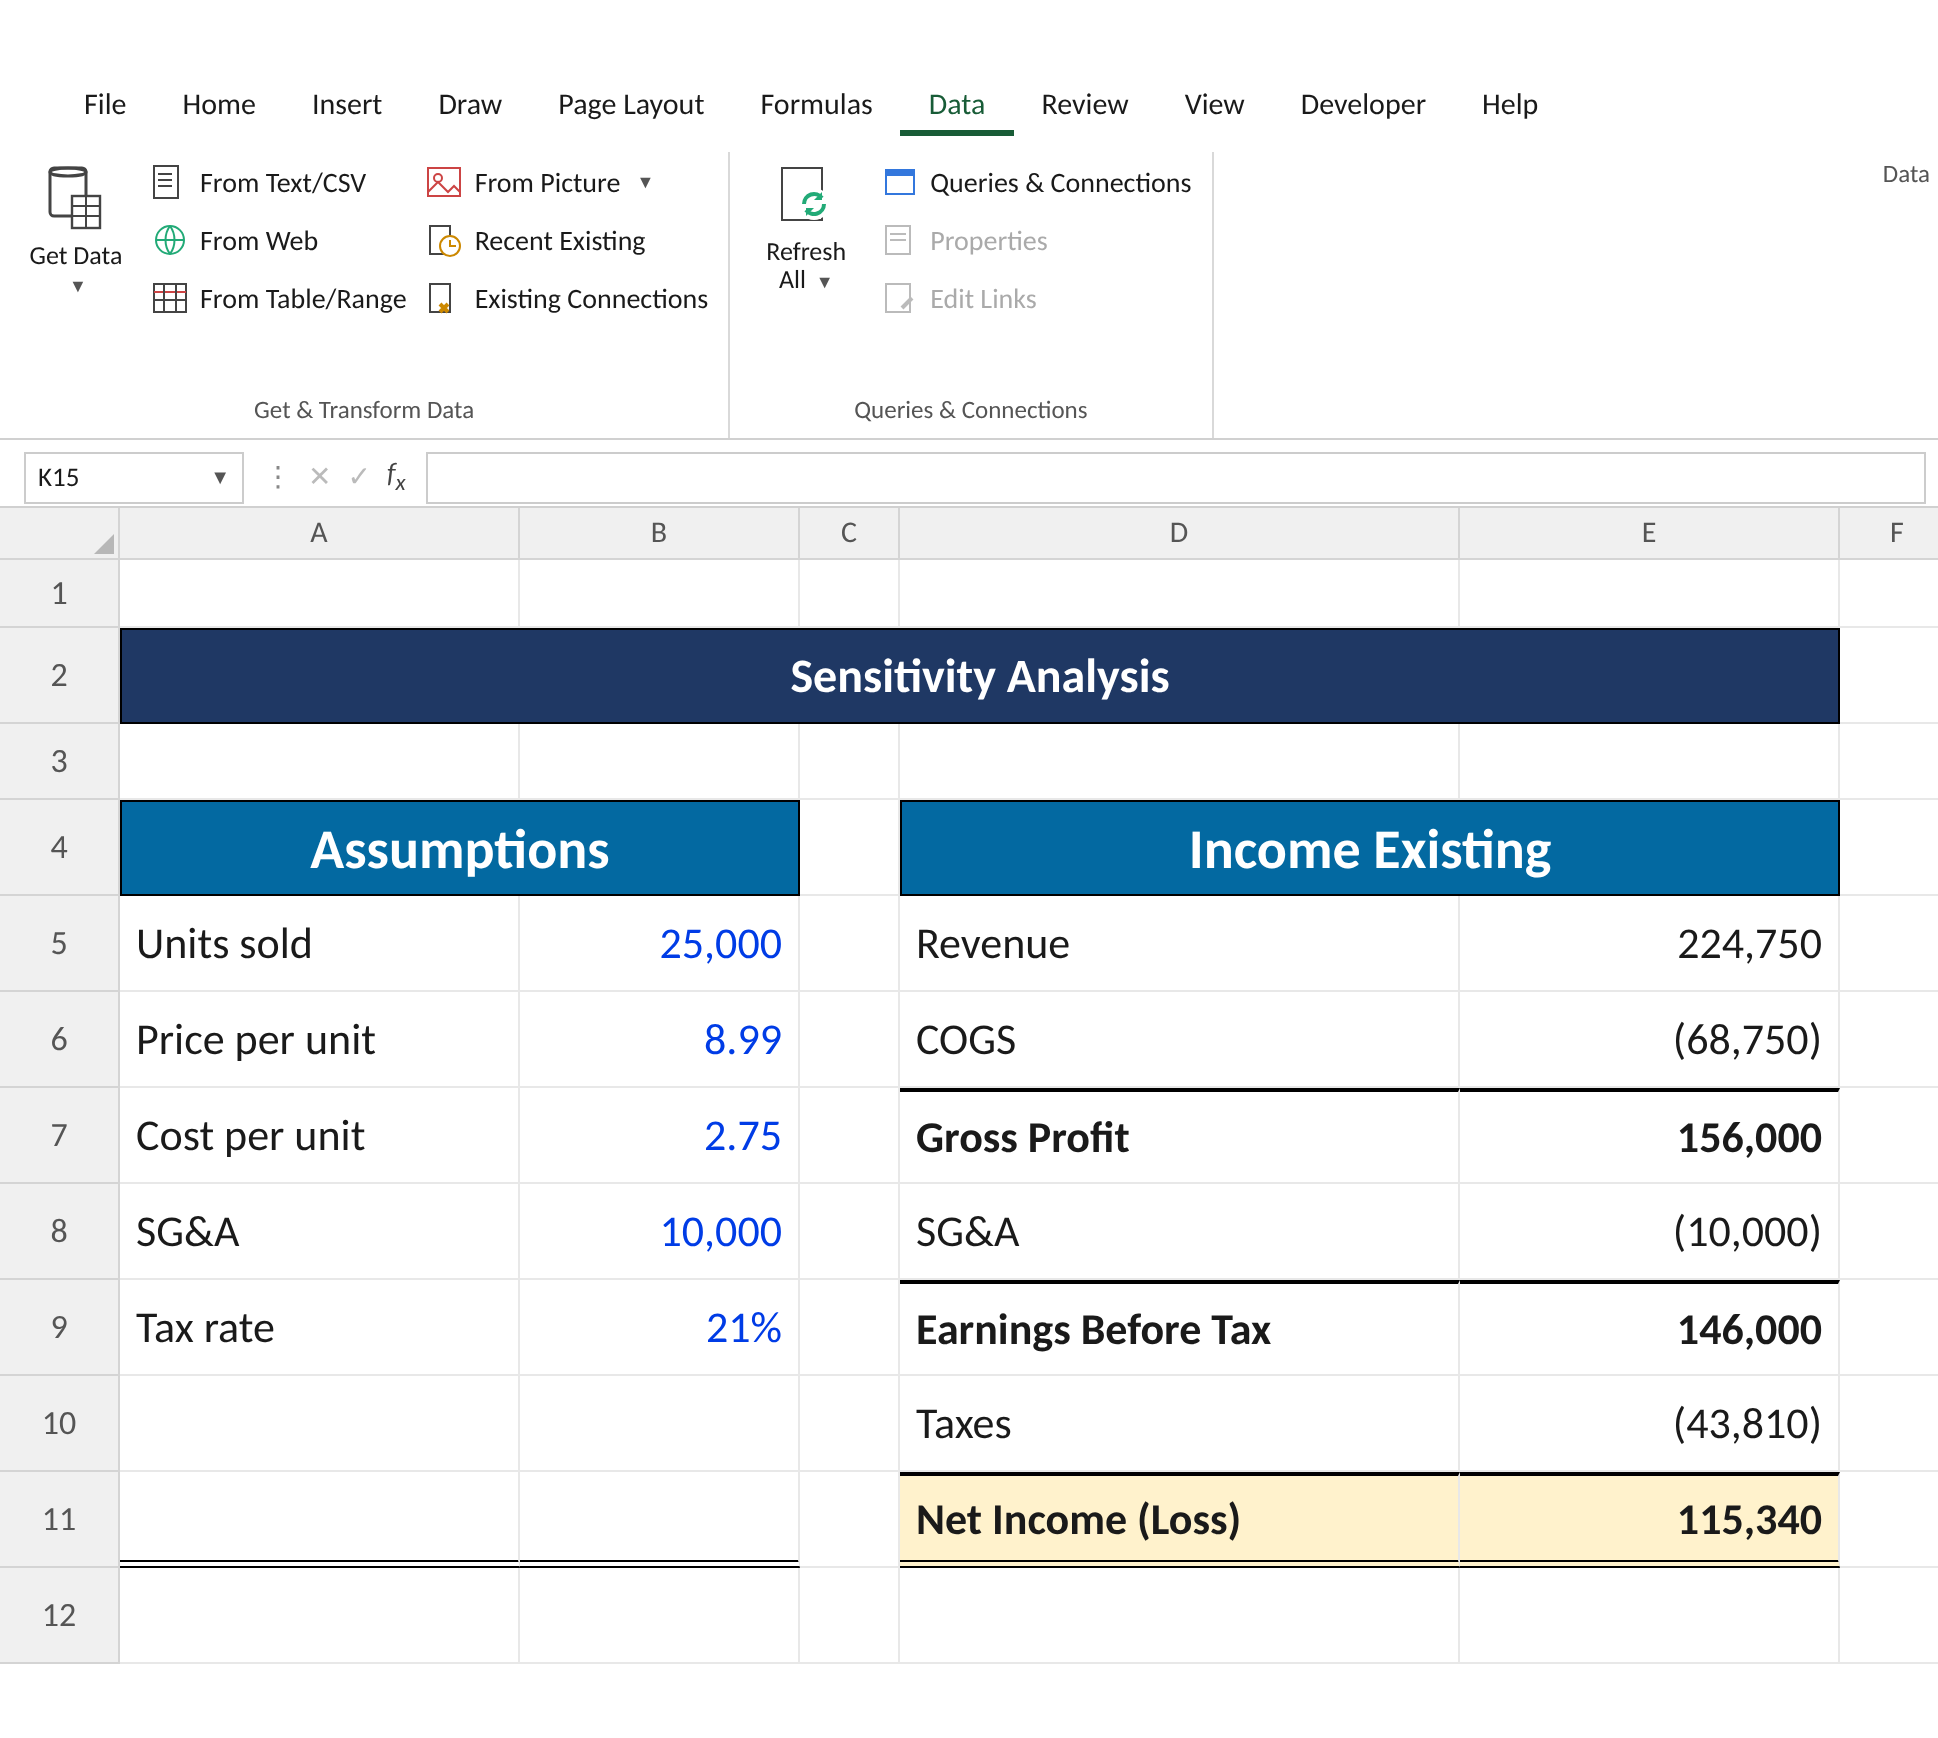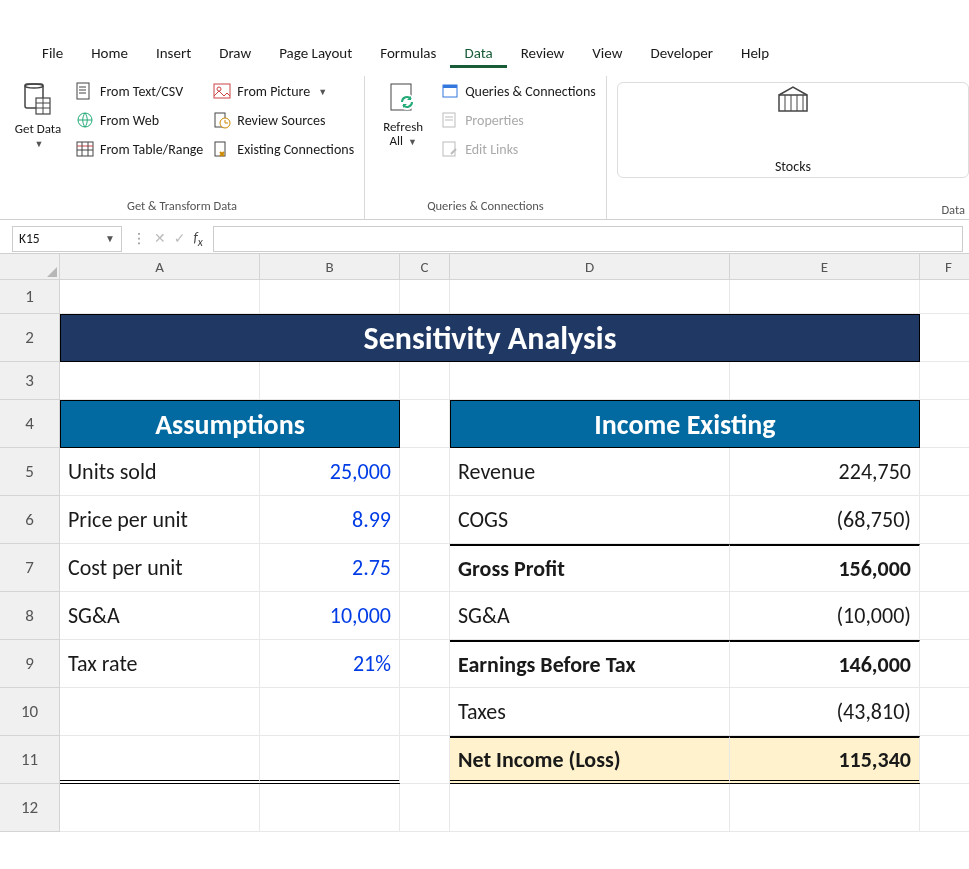--- a/index.html
+++ b/index.html
@@ -20,21 +20,21 @@
   .formula-bar-row { display:flex; align-items:center; height: 30px; border-bottom: 1px solid #d0d0d0; margin-top: 4px;}
   .name-box { width: 110px; border: 1px solid #ccc; height: 26px; display:flex; align-items:center; padding: 0 6px; margin-left: 12px; justify-content: space-between; font-size:13.5px;}
   .fx-controls { display:flex; align-items:center; gap: 8px; padding: 0 10px; color:#888;}
   .formula-bar { flex:1; border:1px solid #ccc; height:26px; margin-right: 6px;}
   .grid { display:grid; grid-template-columns: 60px 200px 140px 50px 280px 190px 58px; }
   .col-head { background:#f0f0f0; border-right:1px solid #d4d4d4; border-bottom:1px solid #d4d4d4; text-align:center; font-size:15px; color:#555; height:26px; line-height:26px; }
   .corner { background:#f0f0f0; border-right:1px solid #d4d4d4; border-bottom:1px solid #d4d4d4; position:relative; height:26px;}
   .corner::after{content:""; position:absolute; right:2px; bottom:2px; border-style:solid; border-width:0 0 10px 10px; border-color: transparent transparent #b7b7b7 transparent;}
   .row-head { background:#f0f0f0; border-right:1px solid #d4d4d4; border-bottom:1px solid #d4d4d4; text-align:center; font-size:17px; color:#555; display:flex; align-items:center; justify-content:center;}
   .cell { border-right:1px solid #e8e8e8; border-bottom:1px solid #e8e8e8; font-size:22px; display:flex; align-items:center; padding: 0 8px; font-family: Calibri, sans-serif; height:48px;}
-  .title-banner { background:#1f3864; color:#fff; font-weight:700; font-size:32px; justify-content:center; border: 1.5px solid #000;}
+  .title-banner { background:#1f3864; color:#fff; font-weight:700; font-size:24px; justify-content:center; border: 1.5px solid #000;}
   .section-head { background:#0369a1; color:#fff; font-weight:700; font-size:28px; justify-content:center; border: 1.5px solid #000;}
   .blue-val { color:#003ce6; text-align:right; justify-content:flex-end; }
   .num-right { justify-content:flex-end; }
   .bold { font-weight:700; }
   .topline { border-top: 2px solid #000 !important; }
   .net-row { background:#fff2cc; }
   .dbl-bottom { border-bottom: 4px double #000 !important; }
   svg { display:block; }
   .chev { font-size:10px; color:#555; }
   .chev-sm { font-size:9px; color:#555; margin-left:2px;}
@@ -107,21 +107,21 @@
             </svg>
           <span>From Picture</span>
             <span class="chev-sm">▼</span>
         </div>
         <div class="small-btn">
           <svg width="18" height="18" viewBox="0 0 18 18">
               <rect x="2" y="2" width="10" height="14" fill="none" stroke="#444"></rect>
               <circle cx="12" cy="12" r="5" fill="#fff" stroke="#c80"></circle>
               <path d="M12 9v3h3" fill="none" stroke="#c80"></path>
             </svg>
-          <span>Review Sources</span>
+          <span>Recent Existing</span>
         </div>
         <div class="small-btn">
           <svg width="18" height="18" viewBox="0 0 18 18">
               <rect x="2" y="2" width="10" height="14" fill="none" stroke="#444"></rect>
               <path d="M7 12l4 4M11 12l-4 4" stroke="#c80" stroke-width="2"></path>
             </svg>
           <span>Existing Connections</span>
         </div>
       </div>
     </div>
@@ -161,31 +161,20 @@
               <path d="M10 14l5-5" stroke="#bbb" stroke-width="2"></path>
             </svg>
           <span>Edit Links</span>
         </div>
       </div>
     </div>
     <div class="ribbon-group-label">Queries &amp; Connections</div>
   </div>
 
   <div style="display:flex; flex-direction:column; flex:1; justify-content:space-between;">
-    <div class="stocks-group" style="flex:1;">
-      <svg width="36" height="30" viewBox="0 0 36 30">
-          <rect x="4" y="10" width="28" height="16" fill="none" stroke="#444" stroke-width="1.5"></rect>
-          <line x1="10" y1="10" x2="10" y2="26" stroke="#444"></line>
-          <line x1="16" y1="10" x2="16" y2="26" stroke="#444"></line>
-          <line x1="22" y1="10" x2="22" y2="26" stroke="#444"></line>
-          <line x1="28" y1="10" x2="28" y2="26" stroke="#444"></line>
-          <path d="M4 10 L18 2 L32 10" fill="none" stroke="#444" stroke-width="1.5"></path>
-        </svg>
-      <span class="lbl">Stocks</span>
-    </div>
     <div class="ribbon-group-label" style="text-align:right; padding-right: 4px;">Data</div>
   </div>
 </div>
 
 <div class="formula-bar-row">
   <div class="name-box">
     <span>K15</span>
     <span class="chev">▼</span>
   </div>
   <div class="fx-controls">

